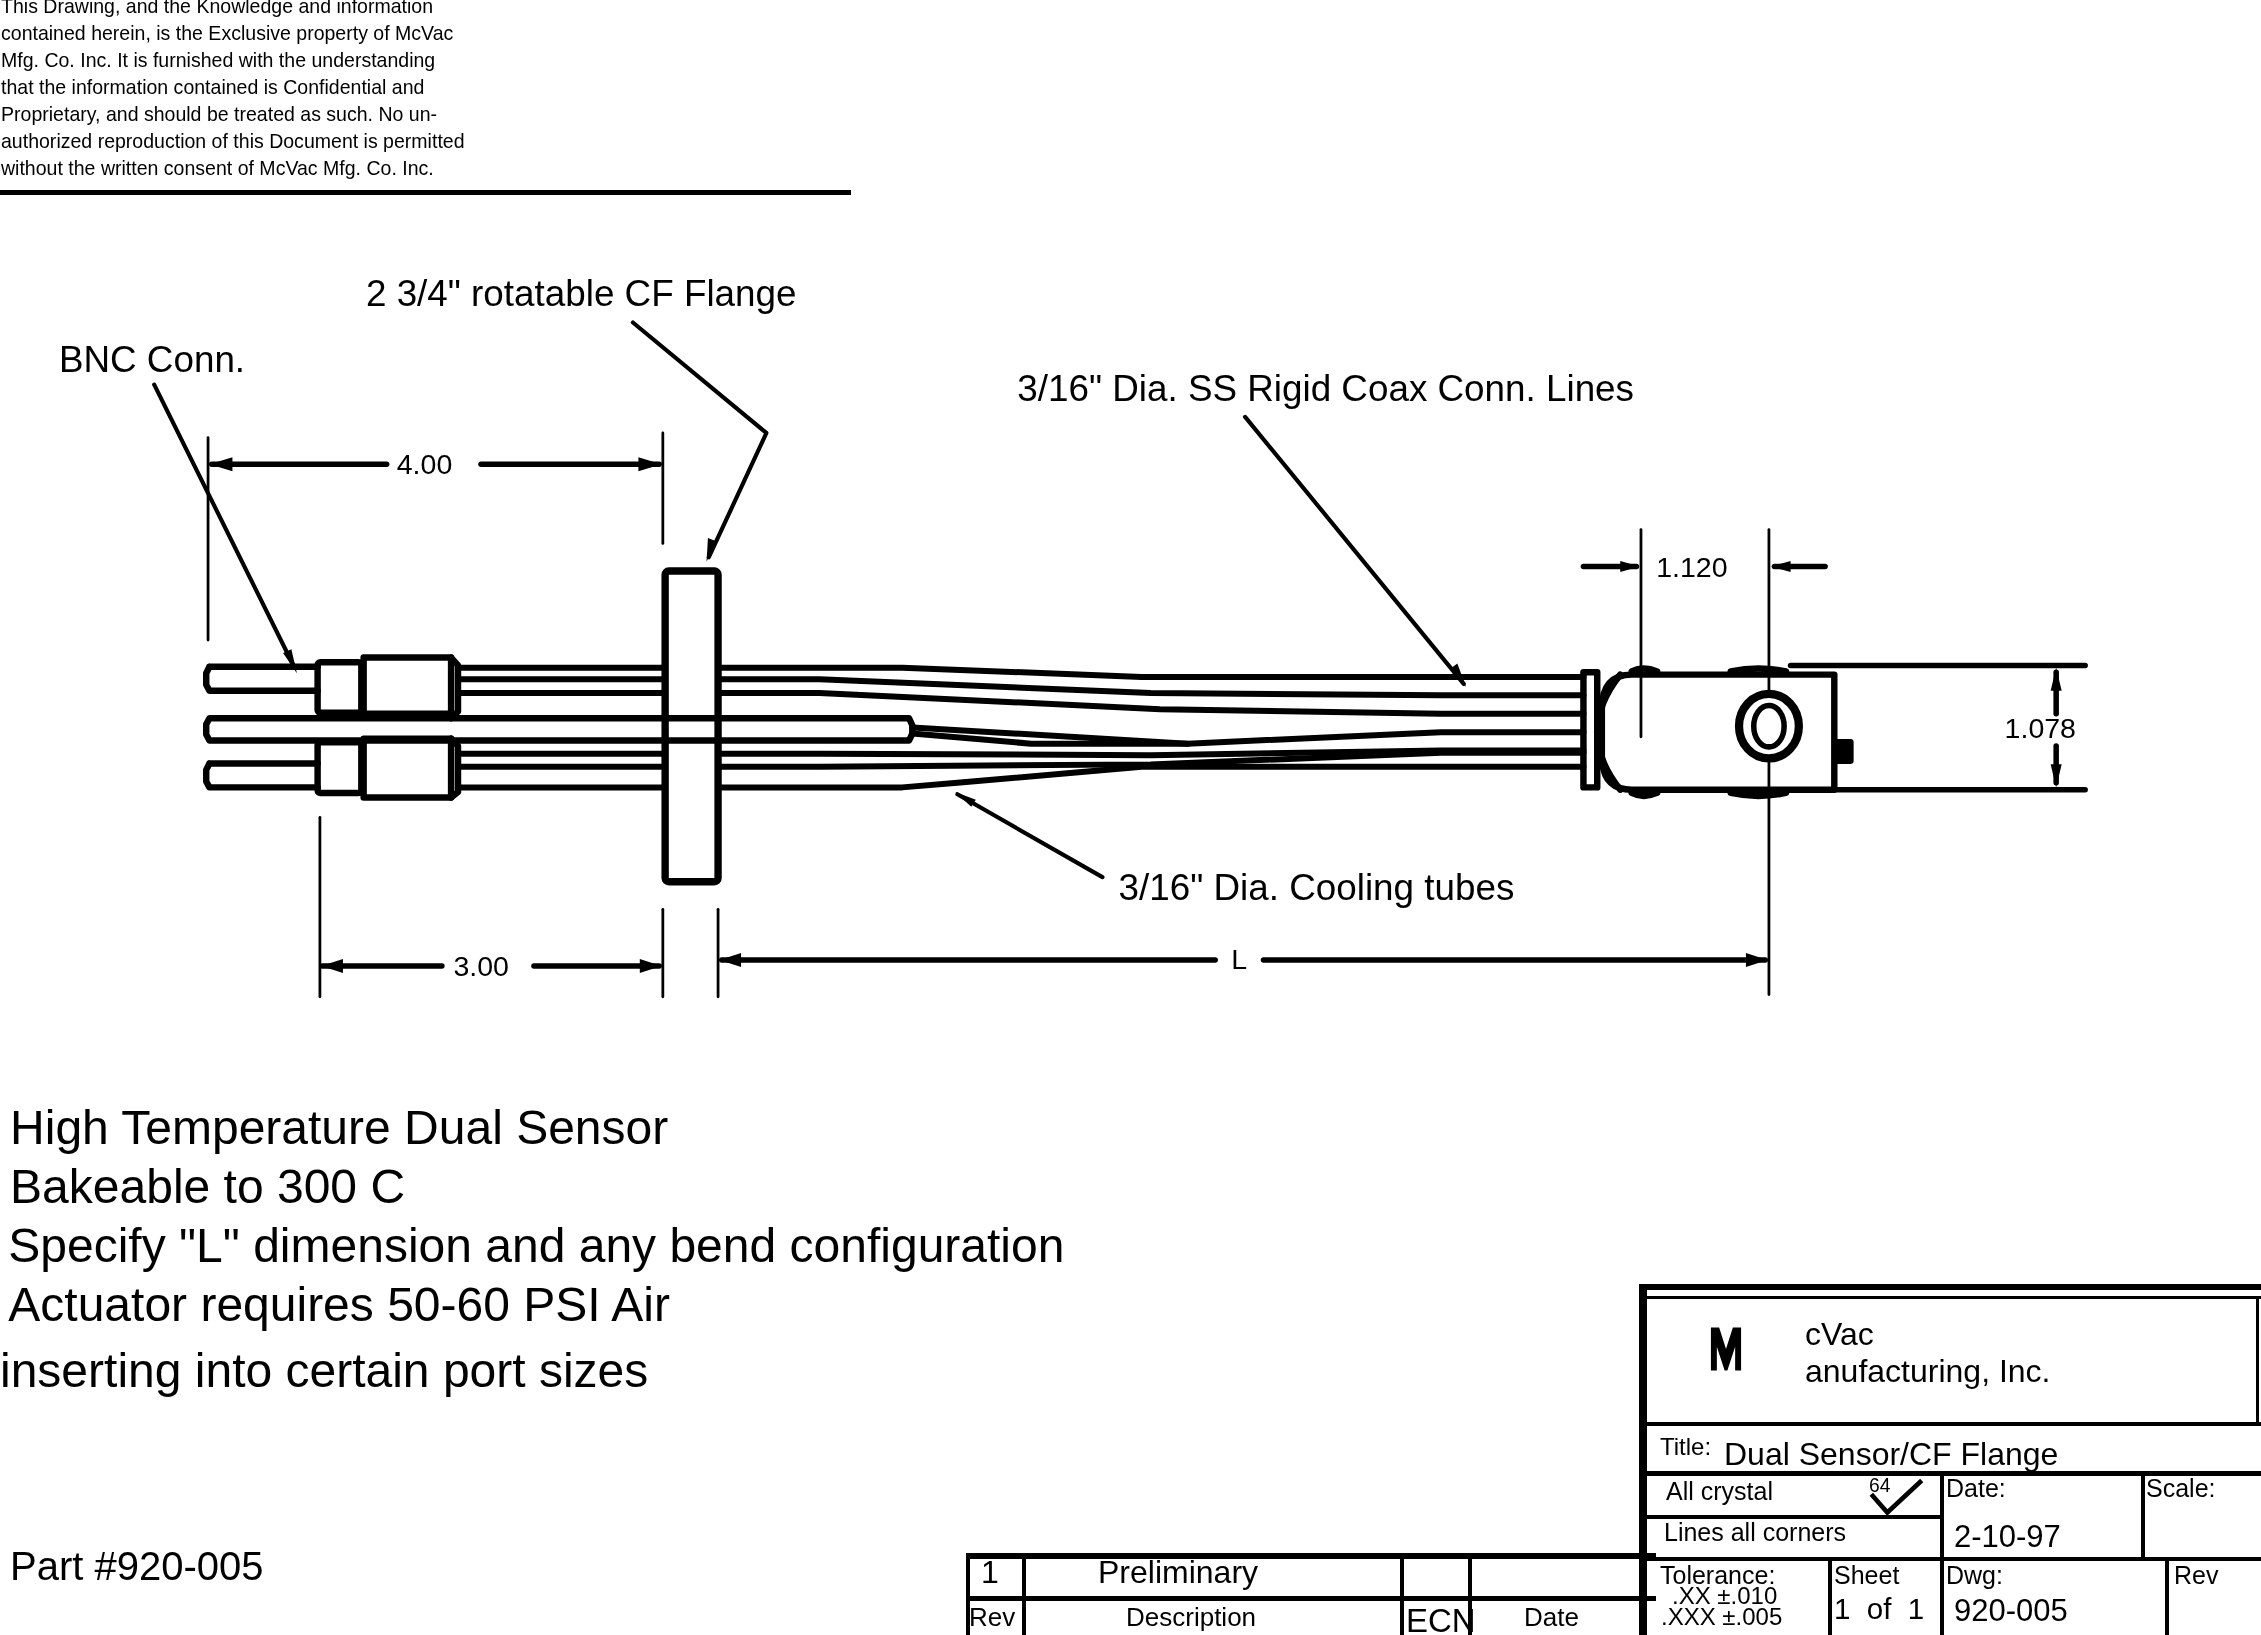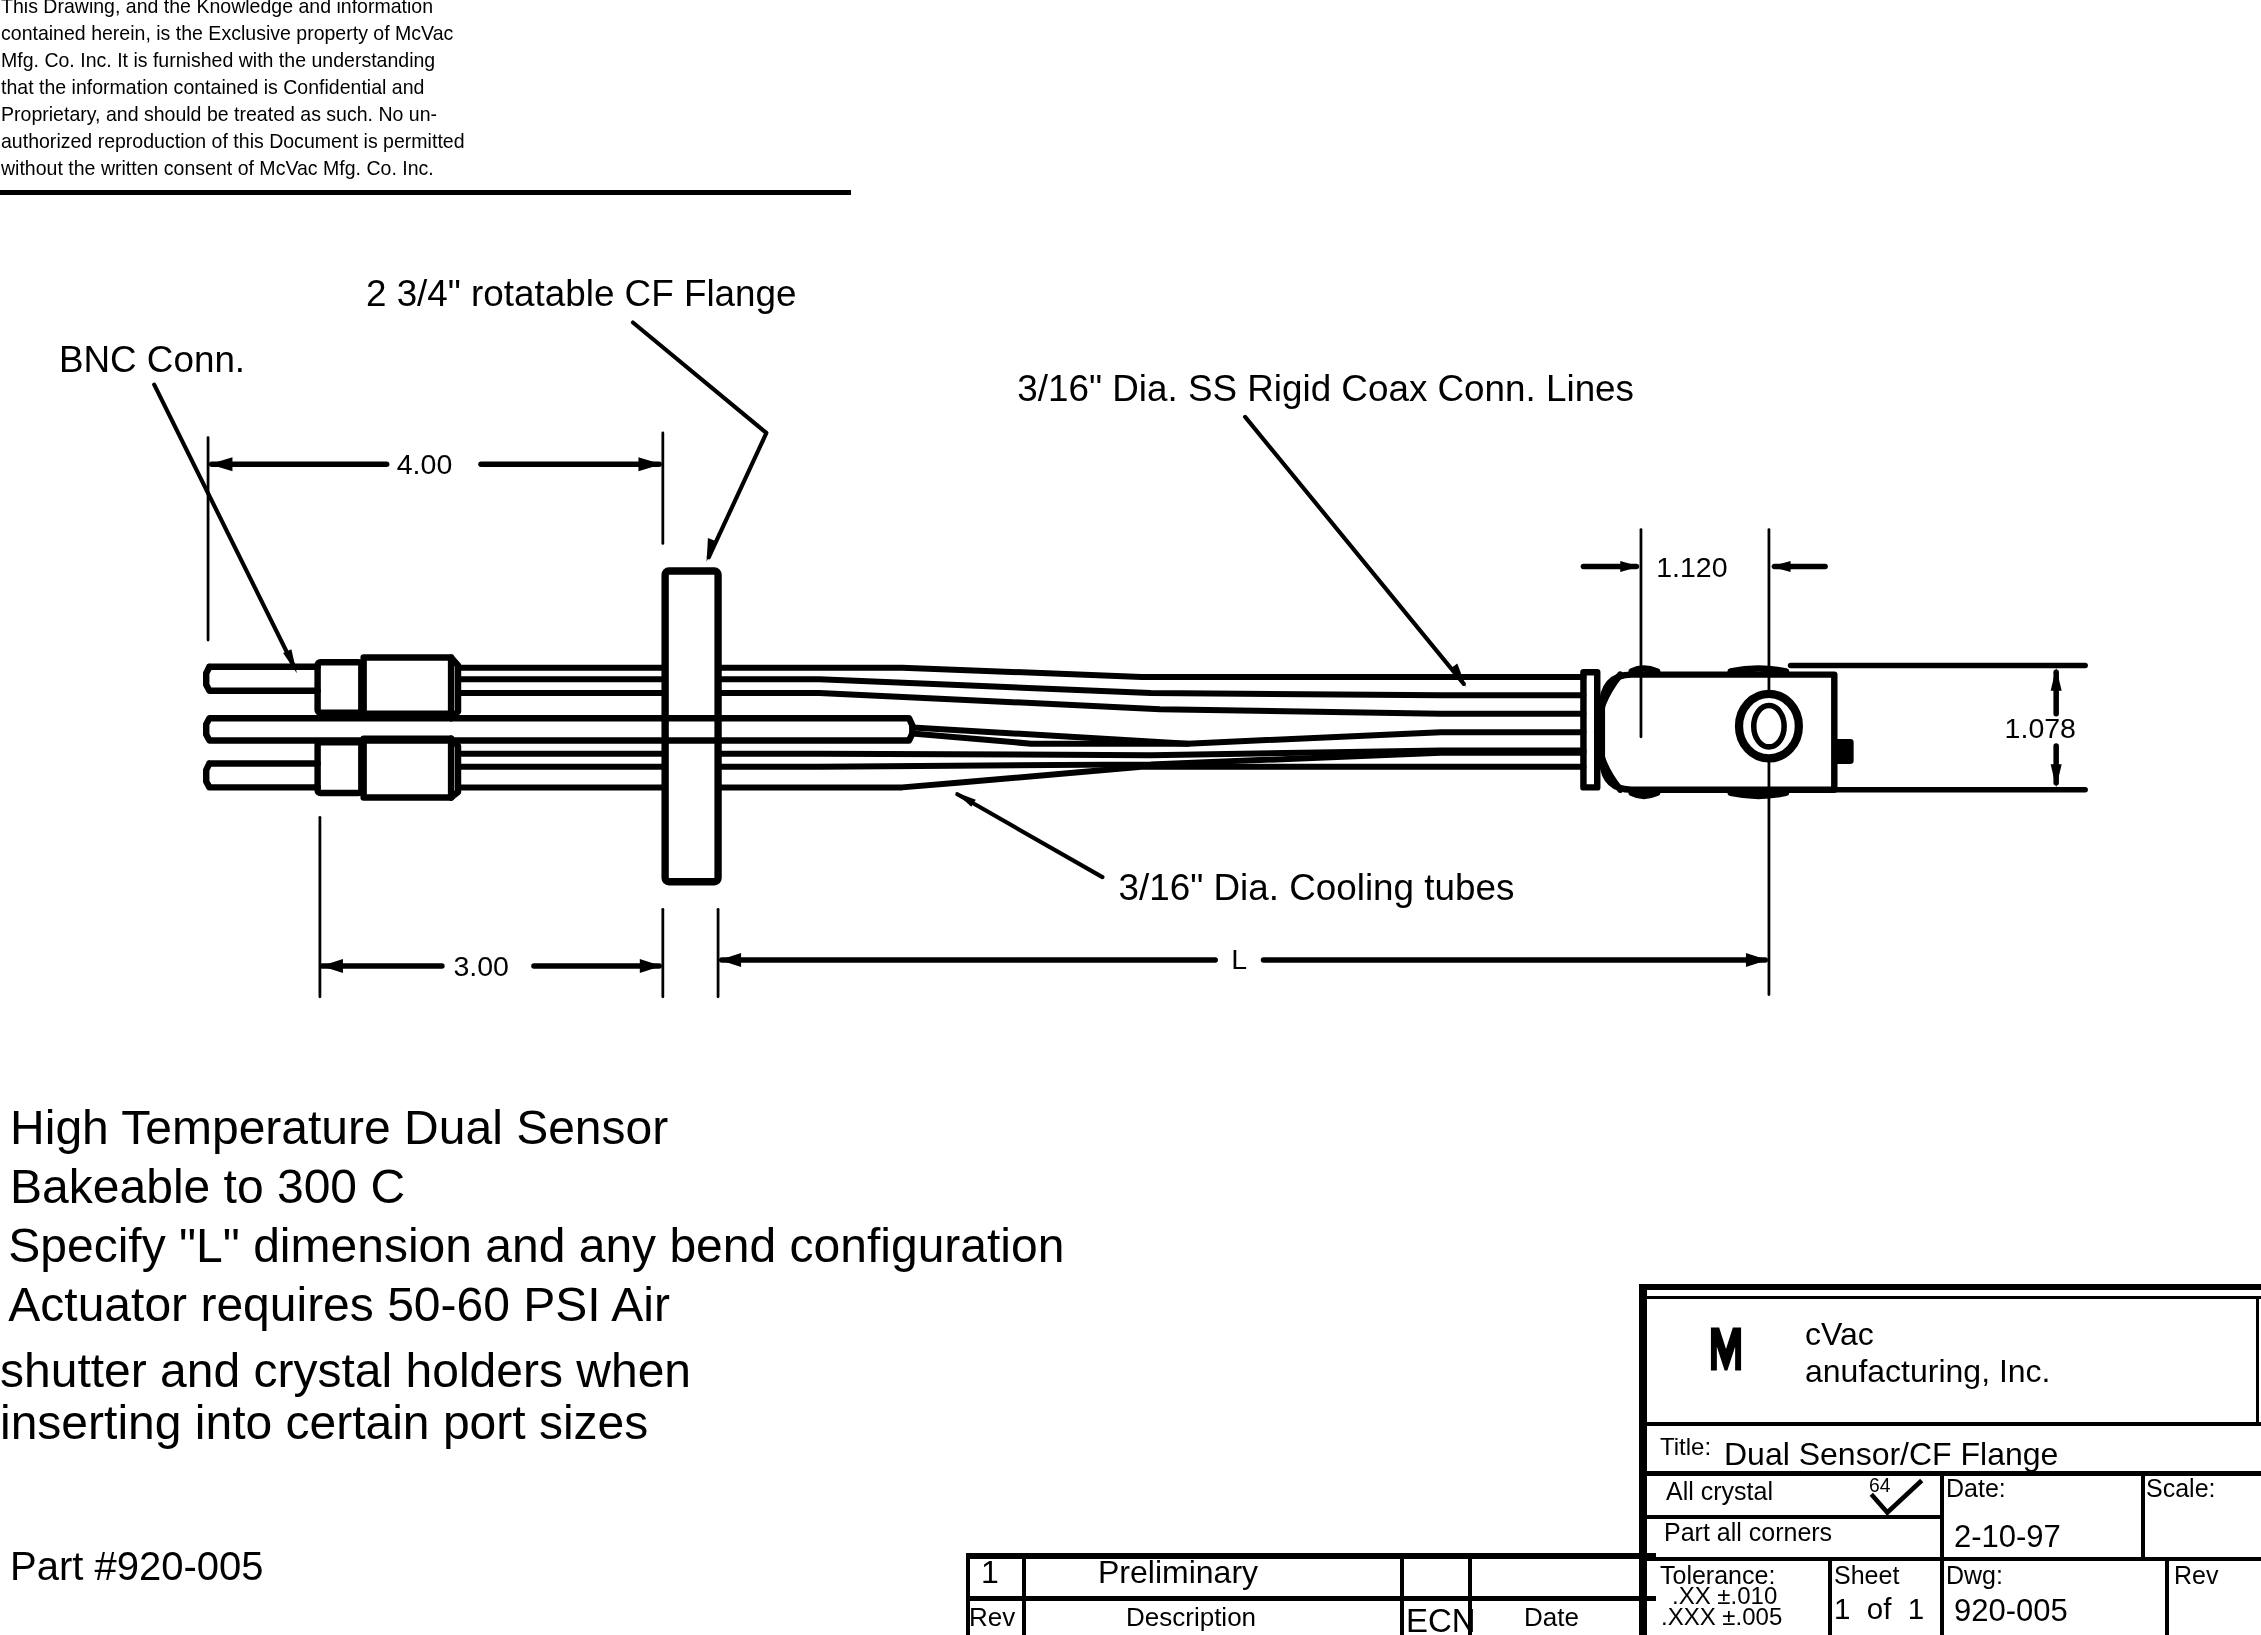--- a/index.html
+++ b/index.html
@@ -148,21 +148,20 @@
   <text class="dim" x="4355" y="1602" fill="#000" stroke="none">1.078</text>
 </svg>
 
 <div id="notes" class="abs">
   <div class="n0">High Temperature Dual Sensor</div>
   <div class="n0">Bakeable to 300 C</div>
   <div>Specify "L" dimension and any bend configuration</div>
   <div>Actuator requires 50-60 PSI Air</div>
 </div>
 <div id="note2" class="abs">
-  <div>shutter and crystal holders when</div>
   <div>inserting into certain port sizes</div>
 </div>
 <div id="part" class="abs">Part #920-005</div>
 
 <div>
   <div class="tb-line" style="left:966px;top:1553px;width:690px;height:5.5px;"></div>
   <div class="tb-line" style="left:966px;top:1596px;width:690px;height:4.6px;"></div>
   <div class="tb-line" style="left:966px;top:1553px;width:4.1px;height:83px;"></div>
   <div class="tb-line" style="left:1022px;top:1553px;width:4.1px;height:83px;"></div>
   <div class="tb-line" style="left:1400px;top:1553px;width:4.1px;height:83px;"></div>
@@ -200,21 +199,21 @@
   <div class="tb-text" style="left:1805px;top:1353px;font-size:32px;">anufacturing, Inc.</div>
 
   <div class="tb-text" style="left:1660px;top:1433px;font-size:24px;">Title:</div>
   <div class="tb-text" style="left:1724px;top:1436px;font-size:32px;">Dual Sensor/CF Flange</div>
 
   <div class="tb-text" style="left:1666px;top:1477px;font-size:25px;">All crystal</div>
   <div class="tb-text" style="left:1869px;top:1475px;font-size:19.3px;">64</div>
   <svg style="position:absolute;left:1869px;top:1478px;" width="55" height="37" viewBox="0 0 120 80">
     <path d="M5 35 L40 75 L115 5" fill="none" stroke="#000" stroke-width="10"></path>
   </svg>
-  <div class="tb-text" style="left:1664px;top:1518px;font-size:25px;">Part all corners</div>
+  <div class="tb-text" style="left:1664px;top:1518px;font-size:25px;">Lines all corners</div>
 
   <div class="tb-text" style="left:1946px;top:1474px;font-size:25px;">Date:</div>
   <div class="tb-text" style="left:1954px;top:1519px;font-size:31px;">2-10-97</div>
   <div class="tb-text" style="left:2146px;top:1474px;font-size:25px;">Scale:</div>
   <div class="tb-text" style="left:2164px;top:1519px;font-size:29.5px;"></div>
 
   <div class="tb-text" style="left:1660px;top:1561px;font-size:25px;">Tolerance:</div>
   <div class="tb-text" style="left:1672px;top:1584px;font-size:24px;line-height:24px;">.XX  ±.010</div>
   <div class="tb-text" style="left:1661px;top:1605px;font-size:24px;line-height:24px;">.XXX  ±.005</div>
   <div class="tb-text" style="left:1834px;top:1561px;font-size:25px;">Sheet</div>

